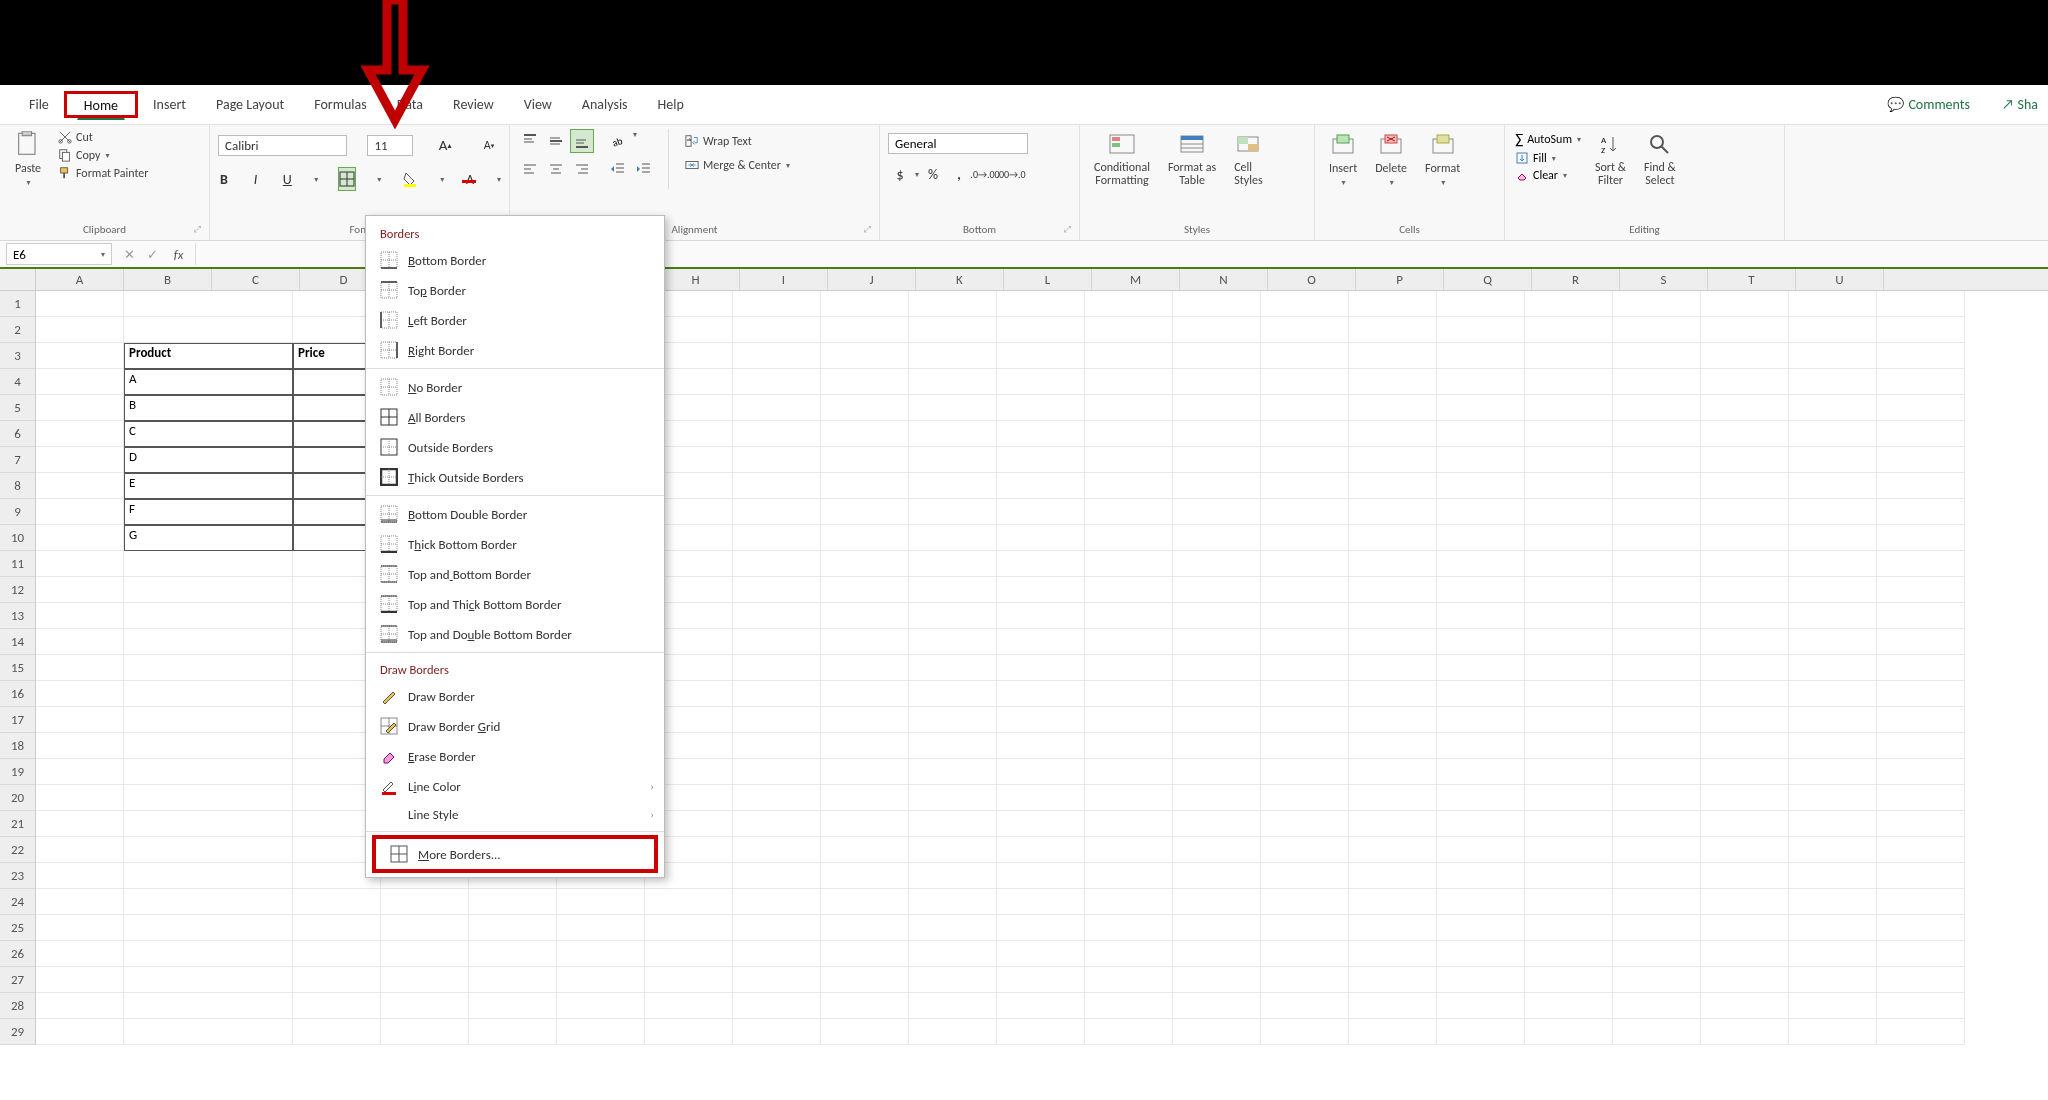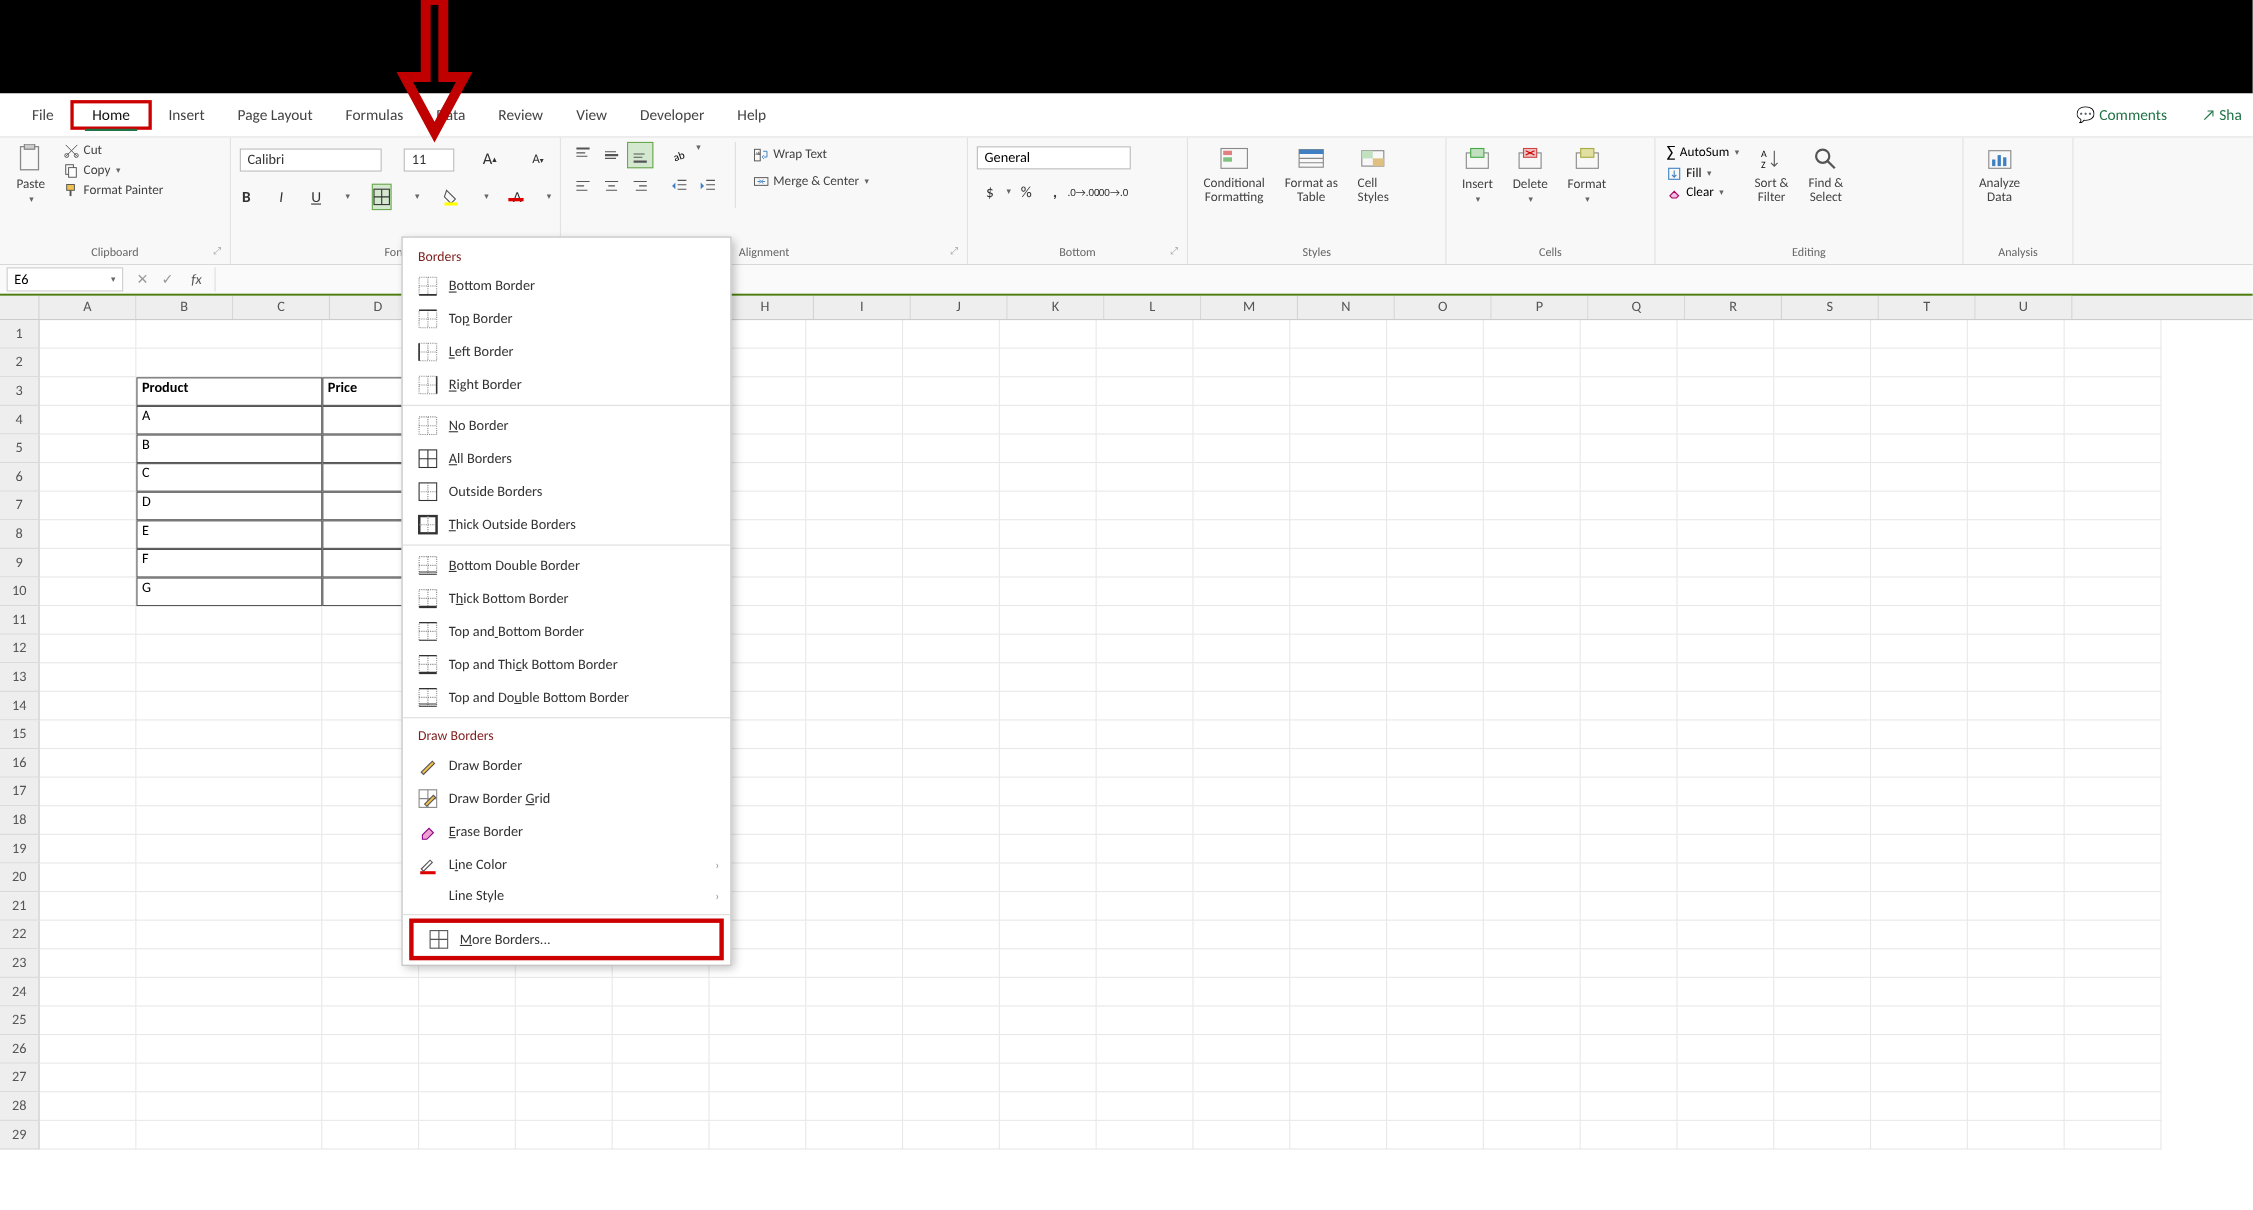--- a/index.html
+++ b/index.html
@@ -99,21 +99,21 @@
   <span class="tab">File</span>
   <span class="home-highlight">
     <span class="tab active" style="padding:4px 6px">Home</span>
   </span>
   <span class="tab">Insert</span>
   <span class="tab">Page Layout</span>
   <span class="tab">Formulas</span>
   <span class="tab">Data</span>
   <span class="tab">Review</span>
   <span class="tab">View</span>
-  <span class="tab">Developer</span>
+  <span class="tab">Analysis</span>
   <span class="tab">Help</span>
   <div class="tabs-right">
     <span class="comments-btn">💬 <span>Comments</span></span>
     <span class="share-btn">↗ <span>Sha</span></span>
   </div>
 </div>
 
 <div class="ribbon">
 
   <div class="ribbon-group" style="width:210px">
@@ -411,35 +411,20 @@
             <circle cx="11" cy="11" r="6" fill="none" stroke="#555" stroke-width="2"></circle>
             <line x1="15" y1="15" x2="22" y2="22" stroke="#555" stroke-width="2"></line>
           </svg>
           <span style="white-space:pre-line;text-align:center;line-height:1.1">Find &amp;
 Select</span>
         </div>
     </div>
     <div class="group-label">Editing</div>
   </div>
 
-  <div class="ribbon-group" style="width:100px">
-    <div class="group-content">
-      <div class="big-btn">
-          <svg viewBox="0 0 28 28">
-            <rect x="4" y="6" width="20" height="16" fill="none" stroke="#888"></rect>
-            <rect x="7" y="14" width="3" height="6" fill="#4080c0"></rect>
-            <rect x="12" y="10" width="3" height="10" fill="#4080c0"></rect>
-            <rect x="17" y="12" width="3" height="8" fill="#4080c0"></rect>
-          </svg>
-          <span style="white-space:pre-line;text-align:center;line-height:1.1">Analyze
-Data</span>
-        </div>
-    </div>
-    <div class="group-label">Analysis</div>
-  </div>
 </div>
 
 <div class="formula-bar-row">
   <div class="name-box">
       <span>E6</span>
       <span class="caret">▾</span>
     </div>
   <div class="fx-btns">
     <span>✕</span>
     <span>✓</span>

